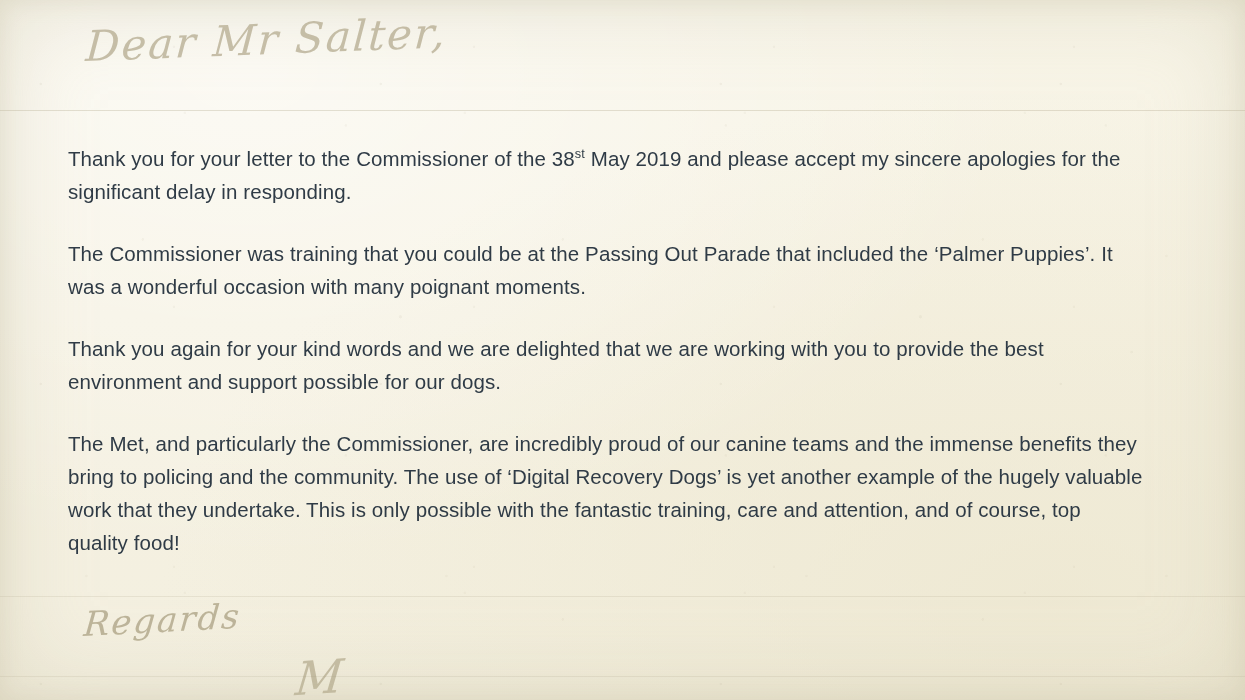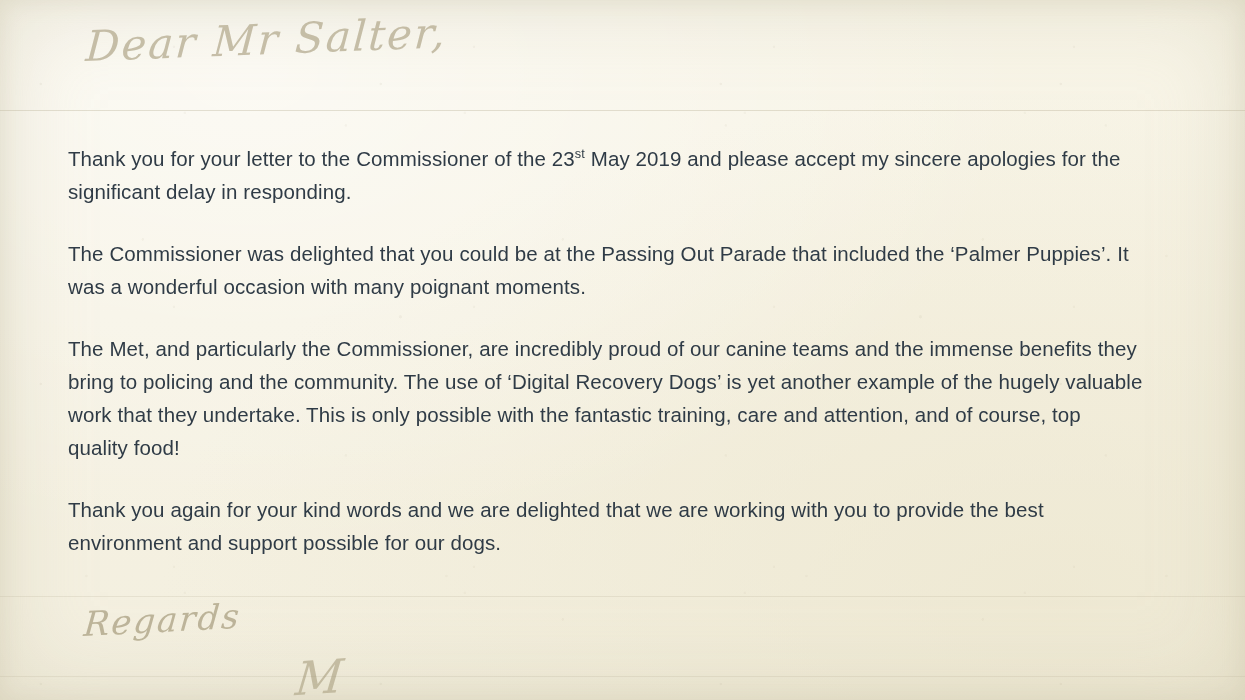--- a/index.html
+++ b/index.html
@@ -127,27 +127,27 @@
   <div id="paper-grain"></div>
 
   <div class="fold-line" style="top: 110px;"></div>
   <div class="fold-line soft" style="top: 596px;"></div>
   <div class="fold-line soft" style="top: 676px;"></div>
 
   <div class="handwriting" id="salutation-handwriting">Dear Mr Salter,</div>
 
   <div id="letter-body">
 
-    <p class="paragraph"><span>Thank you for your letter to the Commissioner of the 23</span><sup class="ordinal">st</sup><span> May 2019 and please accept my sincere apologies for the significant delay in responding.</span></p>
+    <p class="paragraph"><span>Thank you for your letter to the Commissioner of the 38</span><sup class="ordinal">st</sup><span> May 2019 and please accept my sincere apologies for the significant delay in responding.</span></p>
 
-    <p class="paragraph">The Commissioner was delighted that you could be at the Passing Out Parade that included the ‘Palmer Puppies’.  It was a wonderful occasion with many poignant moments.</p>
+    <p class="paragraph">The Commissioner was training that you could be at the Passing Out Parade that included the ‘Palmer Puppies’.  It was a wonderful occasion with many poignant moments.</p>
+
+    <p class="paragraph">Thank you again for your kind words and we are delighted that we are working with you to provide the best environment and support possible for our dogs.</p>
 
     <p class="paragraph">The Met, and particularly the Commissioner, are incredibly proud of our canine teams and the immense benefits they bring to policing and the community.  The use of ‘Digital Recovery Dogs’ is yet another example of the hugely valuable work that they undertake.  This is only possible with the fantastic training, care and attention, and of course, top quality food!</p>
-
-    <p class="paragraph">Thank you again for your kind words and we are delighted that we are working with you to provide the best environment and support possible for our dogs.</p>
 
   </div>
 
   <div class="handwriting" id="regards-handwriting">Regards</div>
 
   <div class="handwriting" id="signature-handwriting">M</div>
 
   <div id="vignette"></div>
 </div>
 

